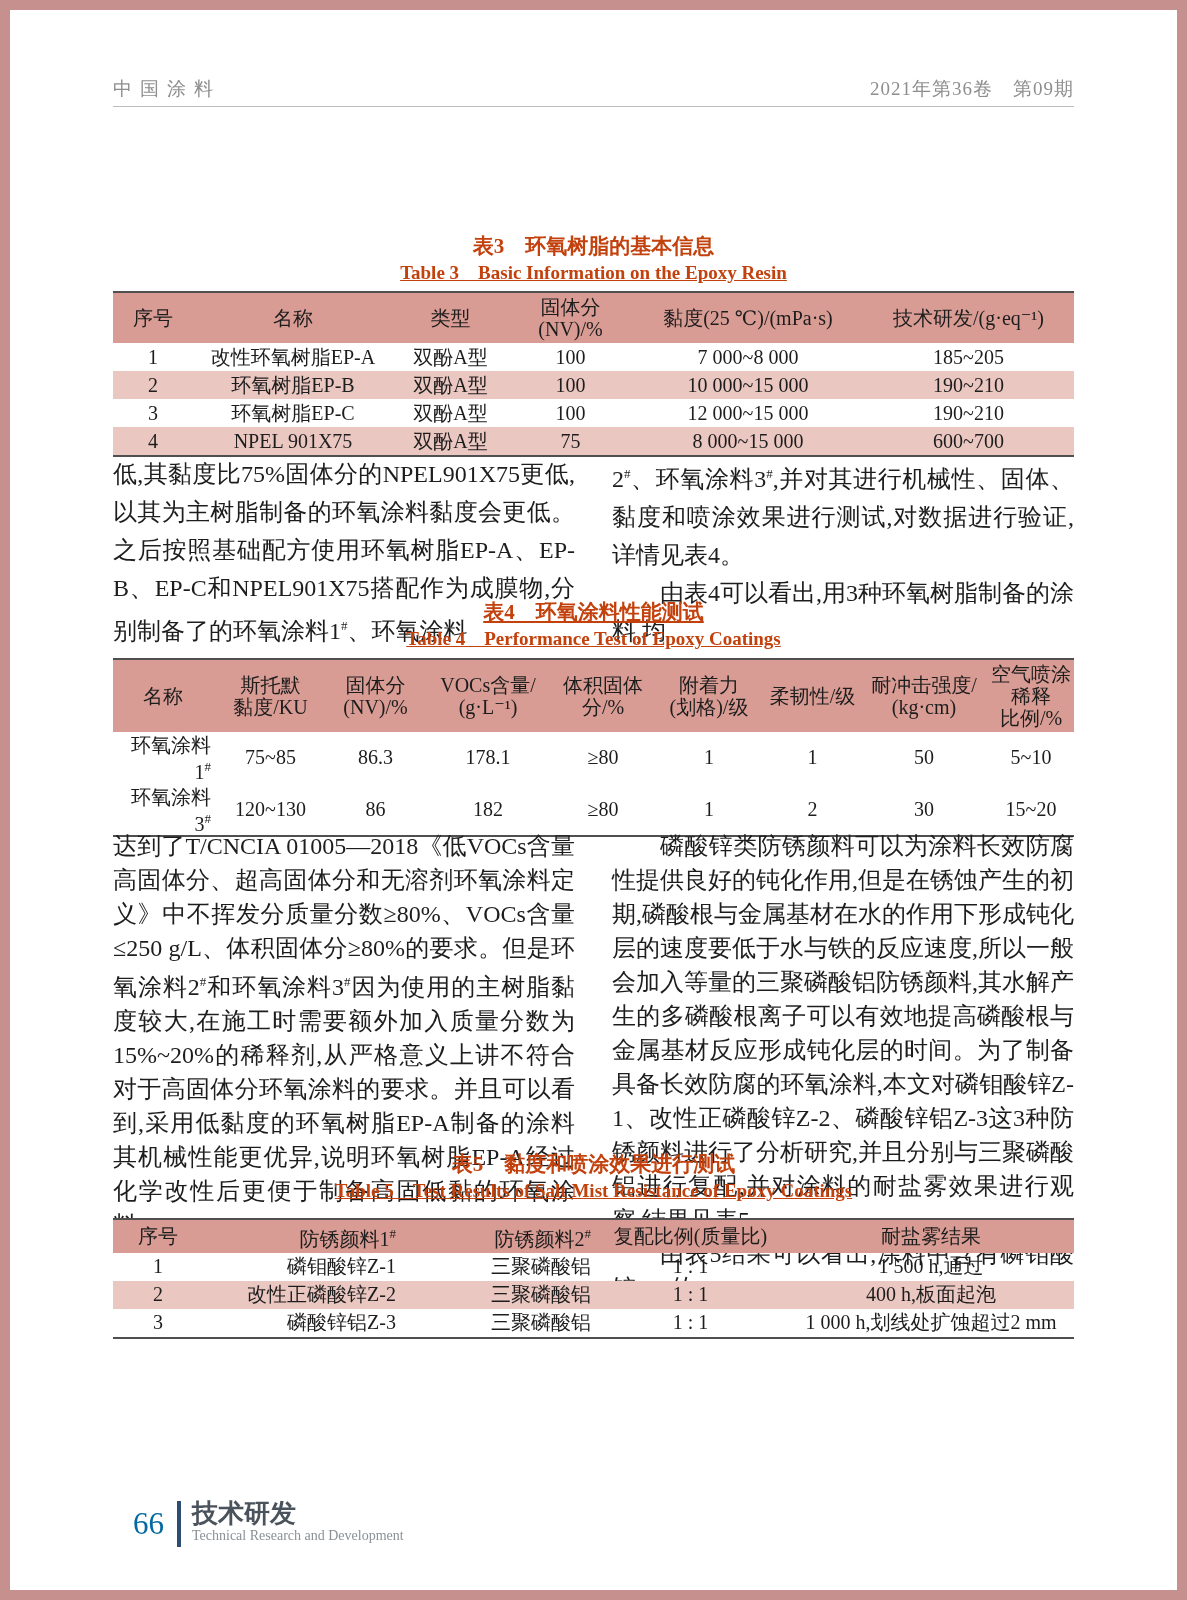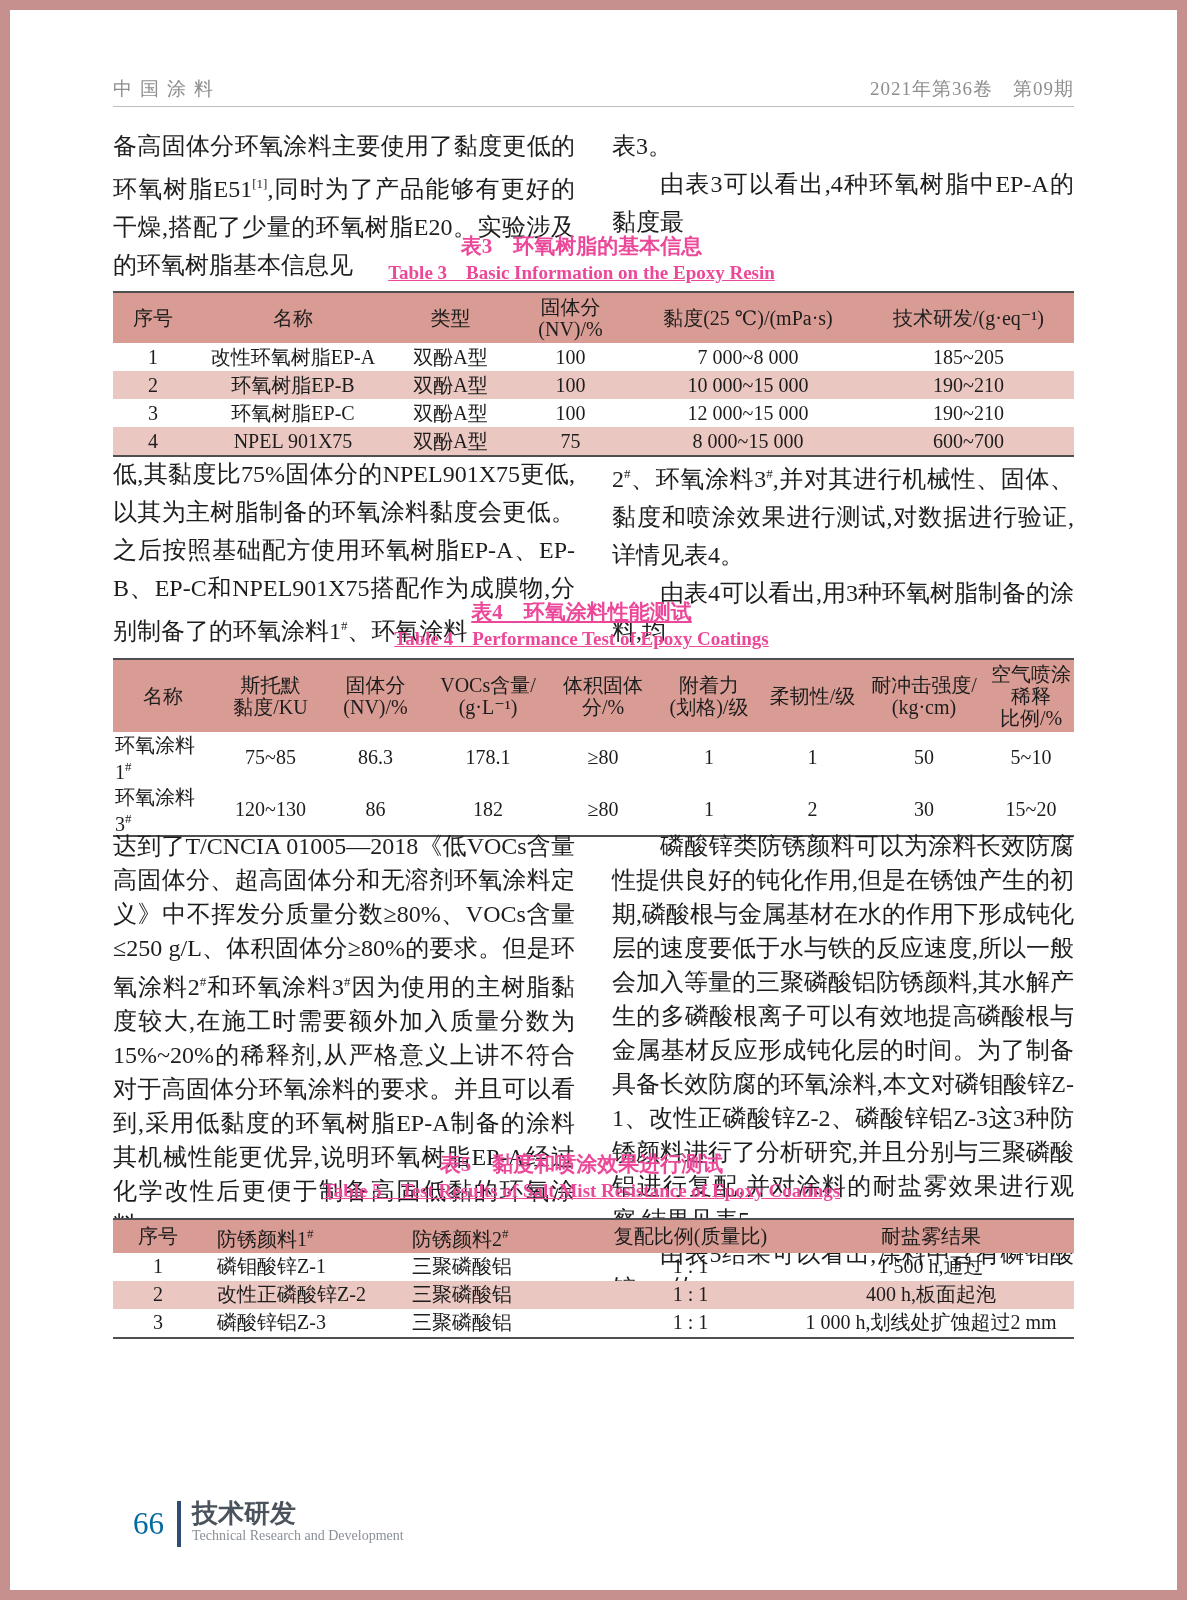--- a/index.html
+++ b/index.html
@@ -15,33 +15,33 @@
   .header-rule { position:absolute; left:113px; width:961px; top:106px; border-top:1px solid #bdbdbd; }
 
   .cols { position:absolute; left:113px; width:961px; display:flex; justify-content:space-between; }
   .col { width:462px; text-align:justify; font-size:24px; }
   .lh38 .col p { line-height:38px; }
   .lh34 .col p { line-height:34px; }
   p { margin:0; }
   .indent { text-indent:2em; }
   sup { font-size:13px; }
 
-  .caption { position:absolute; left:101px; width:961px; text-align:center; font-weight:bold; color:#ec4899; }
+  .caption { position:absolute; left:113px; width:961px; text-align:center; font-weight:bold; color:#c2410c; }
   .cap-zh { font-size:21px; }
   .cap-en { font-size:19px;text-decoration:underline; }
 
   table { position:absolute; left:113px; width:961px; border-collapse:collapse; table-layout:fixed;
           font-size:20px; border-top:2px solid #4f4f4f; border-bottom:2px solid #4f4f4f; }
   thead th { background:#d99c94; font-weight:normal; white-space:pre-line; line-height:22px; padding:3px 2px; }
   td { text-align:center; padding:0 2px; }
   .t3 td { height:28px; } .t3 th { height:25px; }
   .t4 td { height:29px; }
   .t5 td { height:28px; } .t5 th { height:24px; }
   tr.stripe { background:#ebc7c1; }
-  .cell-left { text-align:left; }
+  .cell-left { text-align:right; }
   .pad-left { padding-left:14px; }
 
   .section-heading { font-family:"Liberation Sans","DejaVu Sans",sans-serif; font-weight:bold;
                      color:#a6392b; font-size:23px; line-height:34px; margin-top:3px; }
   .section-heading .sec-num { margin-right:20px; }
 
   .footer { position:absolute; left:133px; top:1501px; display:flex; align-items:flex-start; }
   .page-num { font-size:31px; color:#0369a1; line-height:46px; margin-right:13px; }
   .footer-bar { width:4px; height:46px; background:#2e4d73; margin-right:11px; }
   .footer-zh { font-family:"Liberation Sans","DejaVu Sans",sans-serif; font-size:26px; font-weight:bold; color:#4a525c; line-height:25px; }
@@ -52,29 +52,20 @@
 
 <div class="page">
   <div class="frame"></div>
 
   <div class="header">
     <span class="journal-name">中国涂料</span>
     <span class="issue-info">2021年第36卷　第09期</span>
   </div>
   <div class="header-rule"></div>
 
-  <div class="cols lh38" style="top:127px;">
-    <div class="col">
-      <p>备高固体分环氧涂料主要使用了黏度更低的环氧树脂E51<sup>[1]</sup>,同时为了产品能够有更好的干燥,搭配了少量的环氧树脂E20。实验涉及的环氧树脂基本信息见</p>
-    </div>
-    <div class="col">
-      <p>表3。</p>
-      <p class="indent">由表3可以看出,4种环氧树脂中EP-A的黏度最</p>
-    </div>
-  </div>
 
   <div class="caption cap-zh" style="top:232px;">表3　环氧树脂的基本信息</div>
   <div class="caption cap-en" style="top:260px;">Table 3　Basic Information on the Epoxy Resin</div>
   <table class="t3" style="top:291px;">
     <colgroup>
       <col style="width:80px">
         <col style="width:200px">
         <col style="width:115px">
       <col style="width:125px">
         <col style="width:230px">

